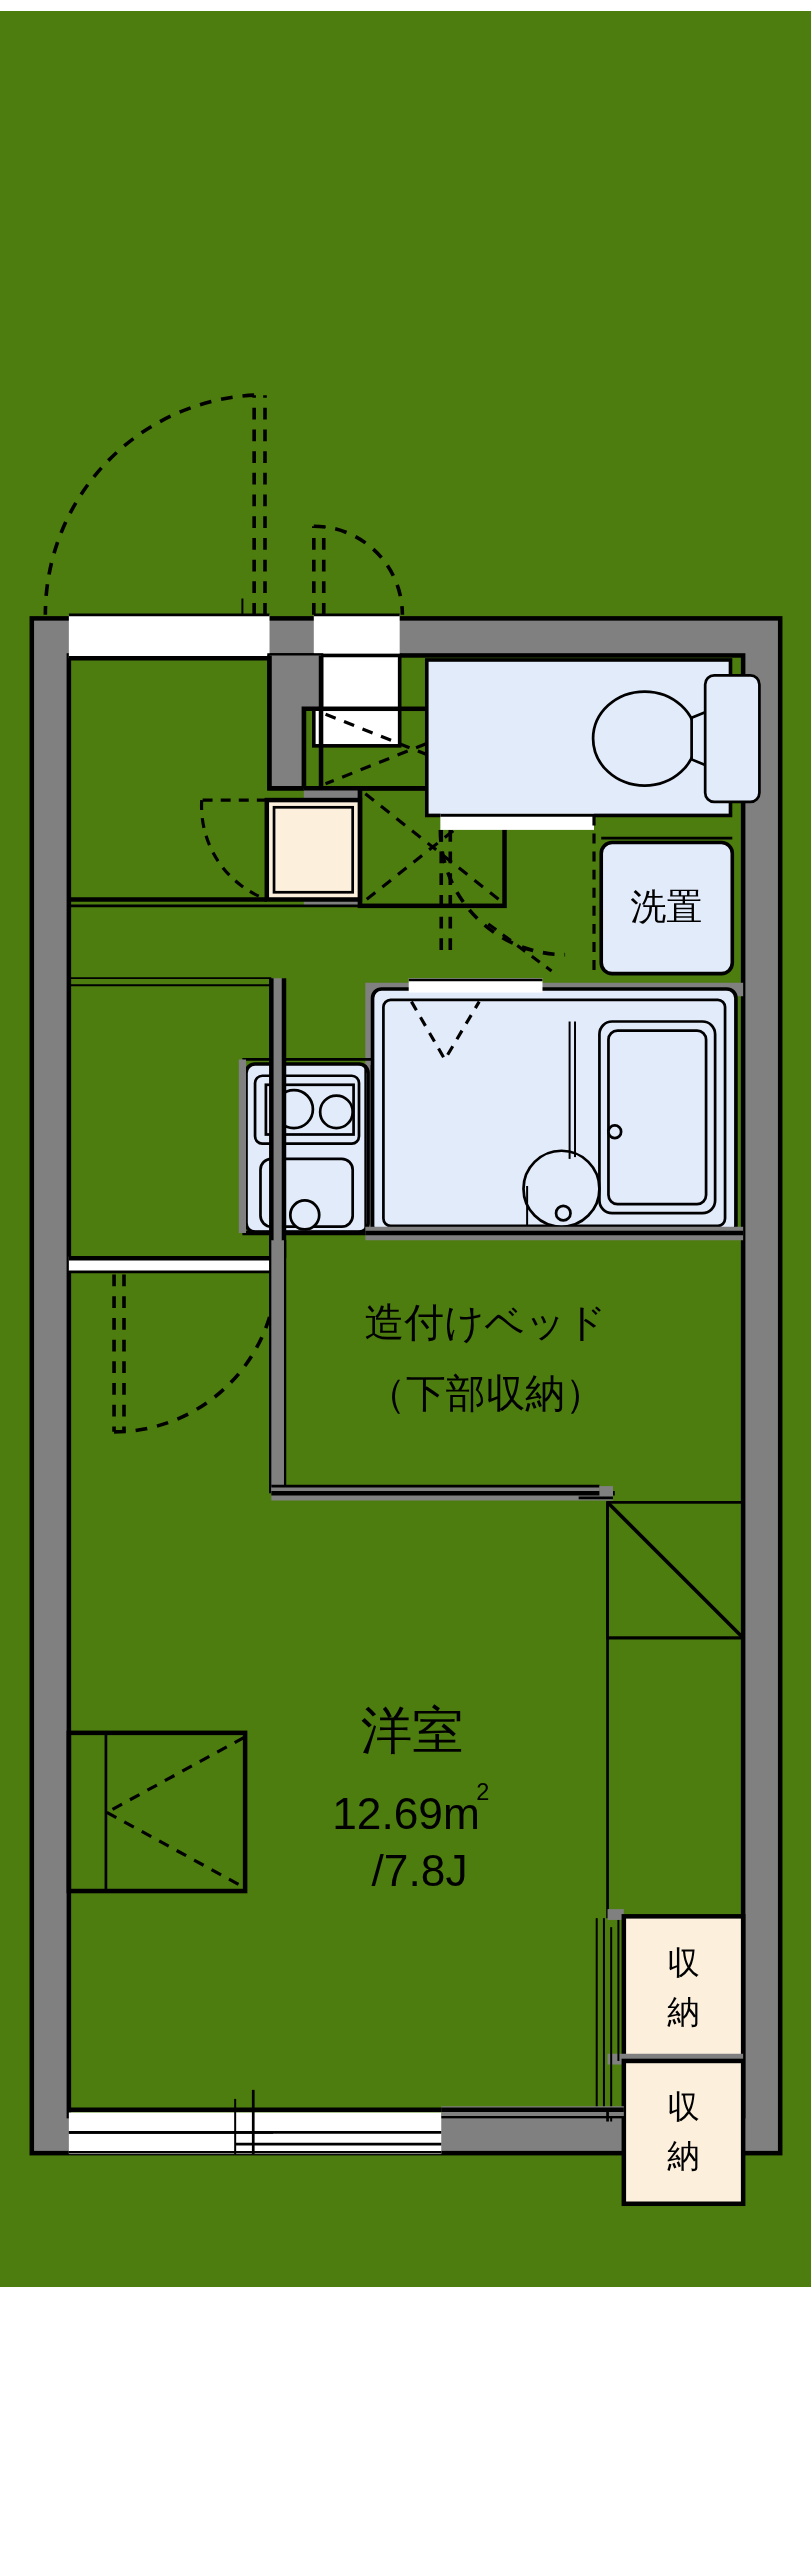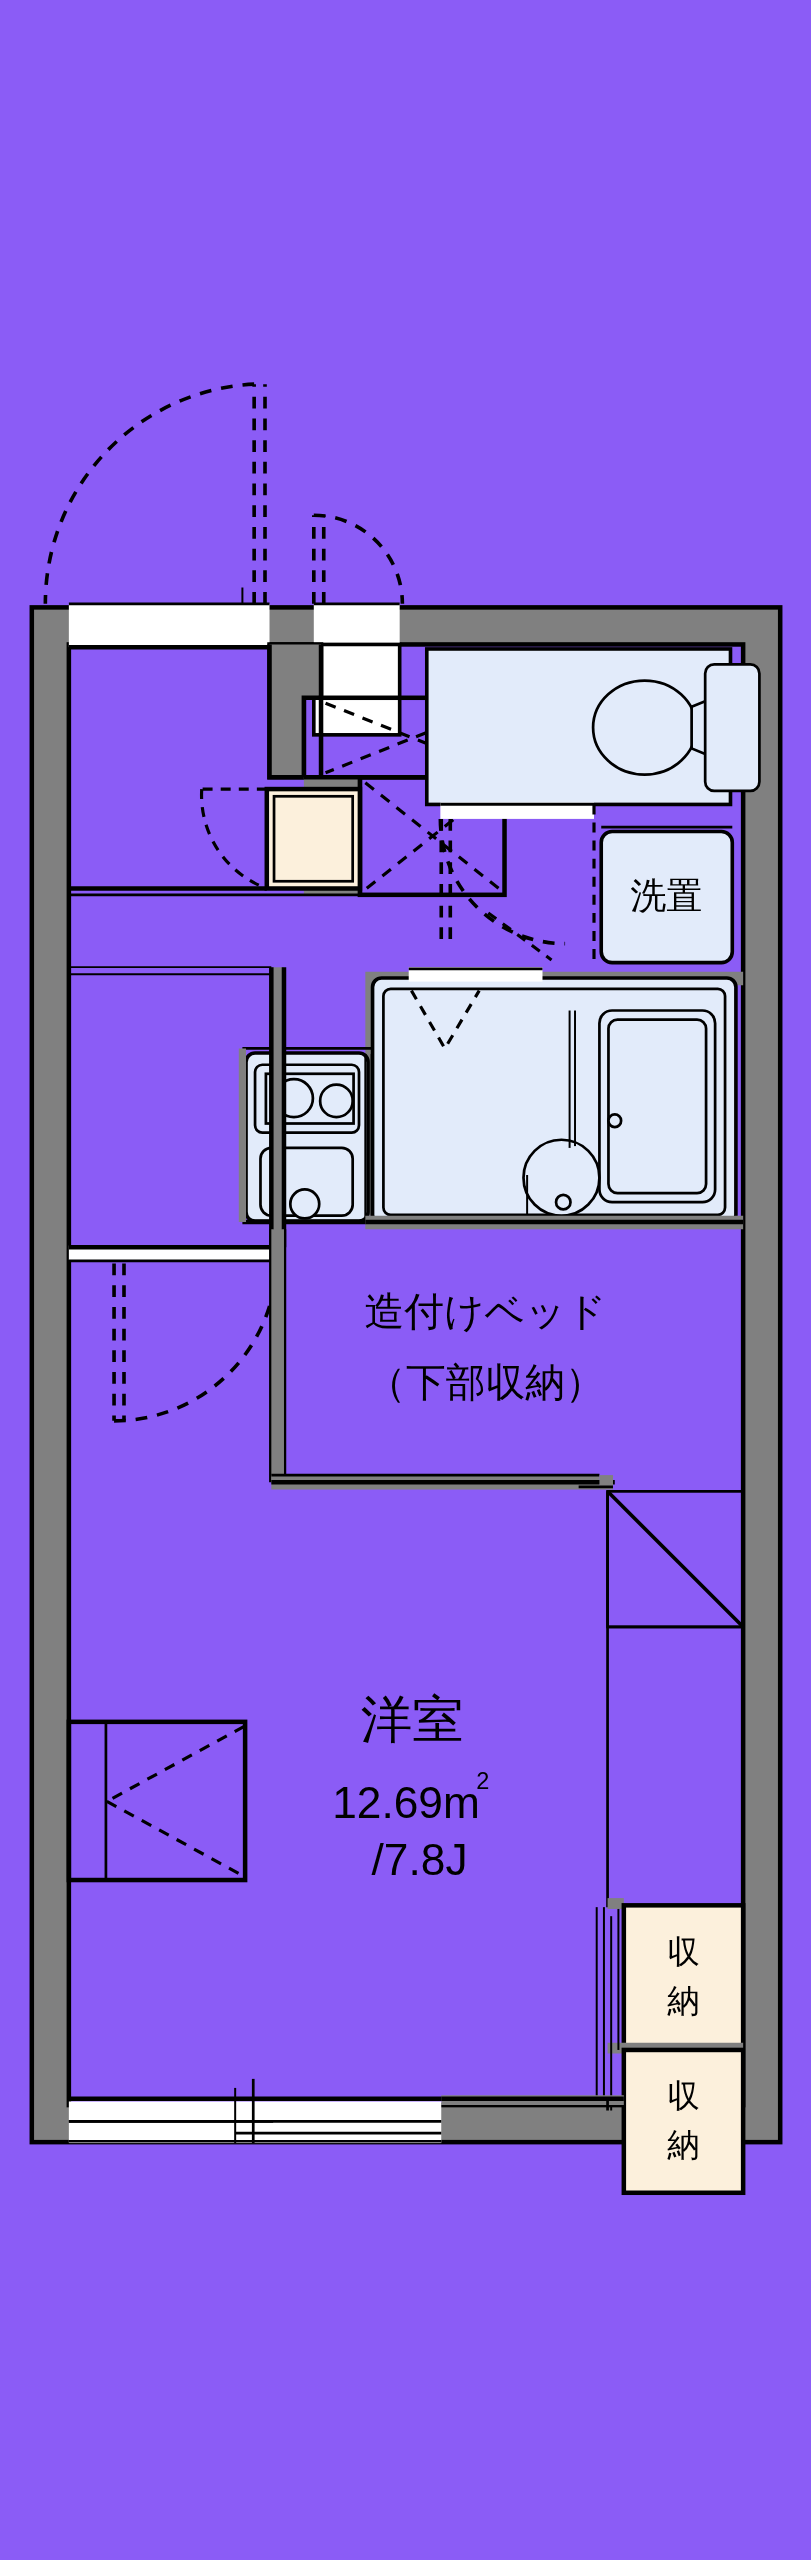--- a/index.html
+++ b/index.html
@@ -9,22 +9,23 @@
   }
   body {
     width: 812px;
     height: 2576px;
     font-family: "Liberation Sans", sans-serif;
     overflow: hidden;
   }
   #floorplan-root {
     position: relative;
     width: 812px;
-    height: 2560px;
-    background: #8b5cf6;
+    height: 2276px;
+    background: #4d7c0f;
+    margin-top: 11px;
   }
   svg.plan {
     display: block;
     width: 812px;
     height: 2576px;
   }
   .wall-fill     { fill: #808080; stroke: none; }
   .wall-line     { fill: none; stroke: #000000; stroke-width: 5; }
   .thin-line     { fill: none; stroke: #000000; stroke-width: 3; }
   .hair-line     { fill: none; stroke: #000000; stroke-width: 2.2; }

